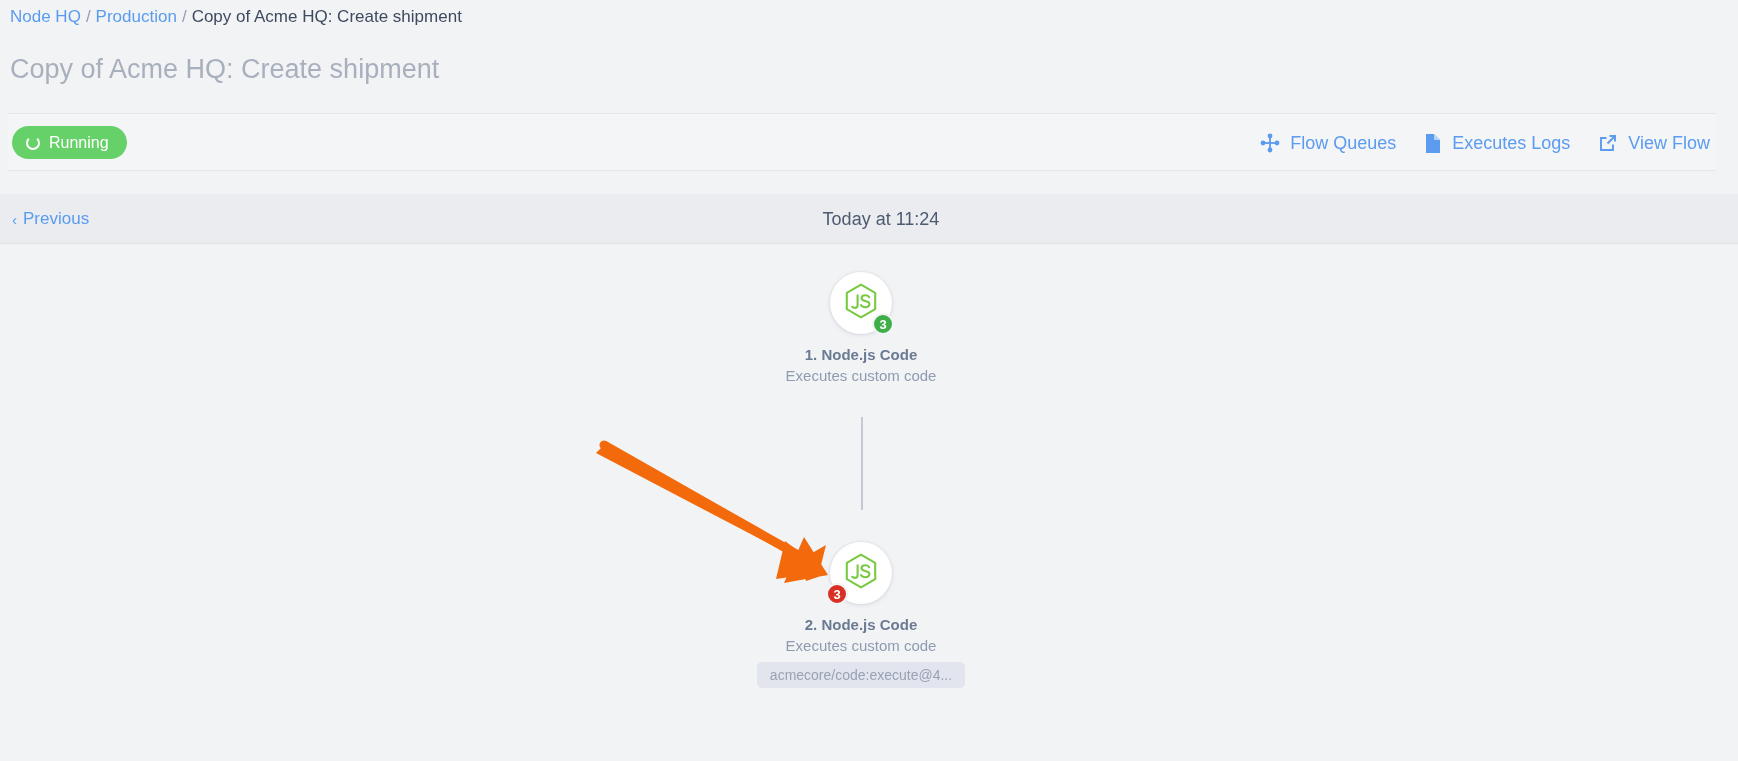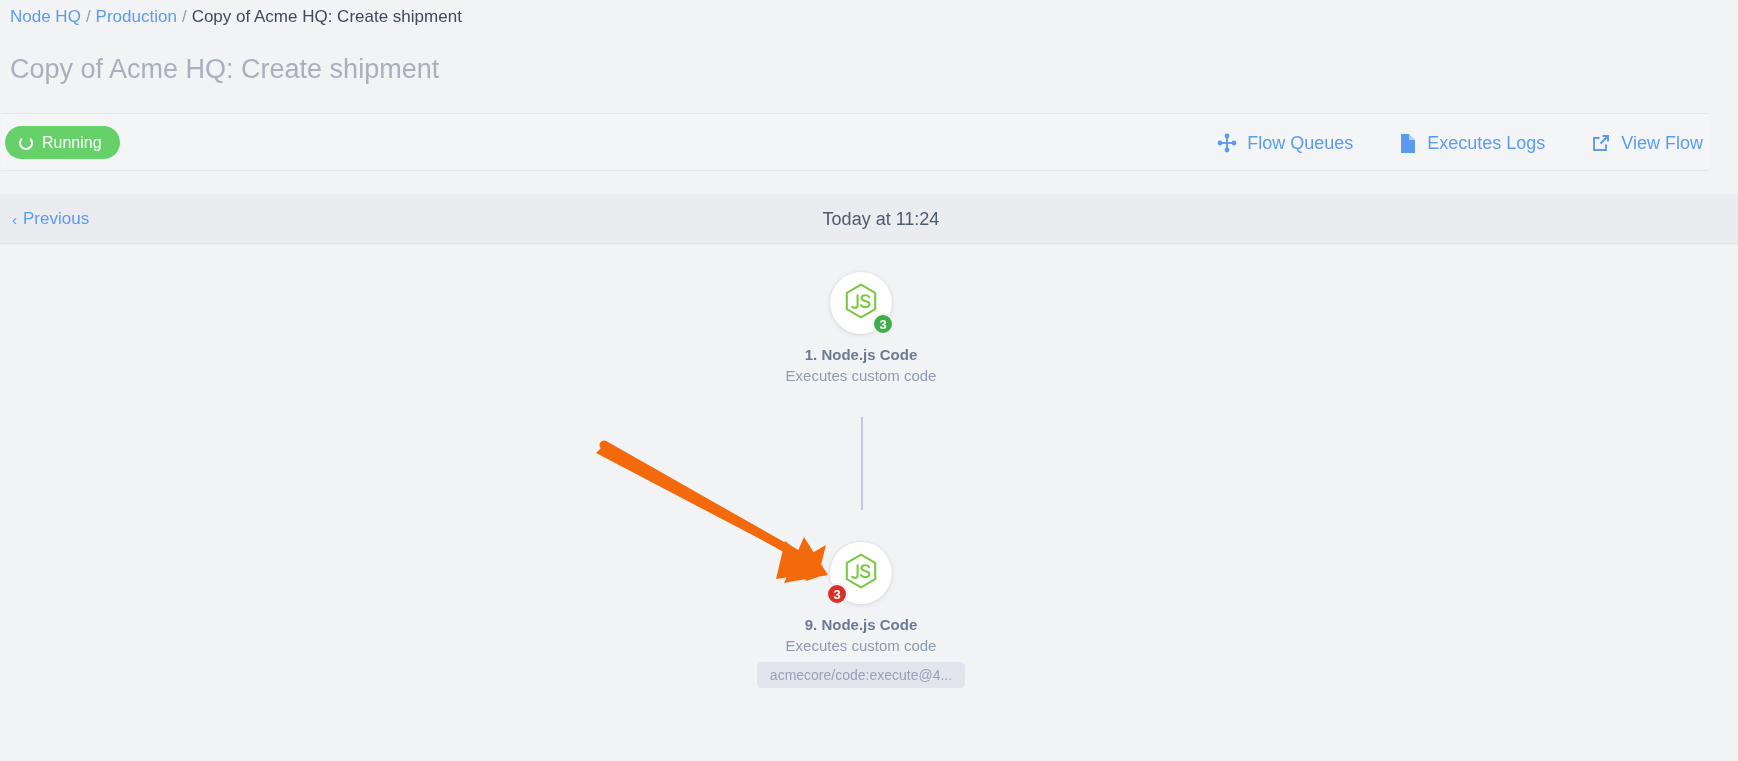--- a/index.html
+++ b/index.html
@@ -22,21 +22,21 @@
 
   
   .page-title {
     position: absolute; left: 10px; top: 52px;
     font-size: 27px; line-height: 34px;
     color: #a9b0bd; font-weight: 400; white-space: nowrap;
   }
 
   
   .toolbar {
-    position: absolute; left: 1px; top: 113px;
+    position: absolute; left: 8px; top: 113px;
     width: 1708px; height: 58px;
     border-top: 1px solid #e3e6ea;
     border-bottom: 1px solid #e3e6ea;
     background: #f4f5f7;
   }
   .status-badge {
     position: absolute; left: 4px; top: 12px;
     height: 33px; padding: 0 18px 0 14px;
     background: #67d169; border-radius: 17px;
     display: flex; align-items: center; gap: 9px;
@@ -44,21 +44,21 @@
     cursor: default;
   }
   .spinner-icon {
     width: 14px; height: 14px; border-radius: 50%;
     border: 2px solid #ffffff;
     border-top-color: transparent;
     display: inline-block;
   }
   .tool-actions {
     position: absolute; right: 6px; top: 0; height: 58px;
-    display: flex; align-items: center; gap: 46px;
+    display: flex; align-items: center; gap: 28px;
   }
   .tool-btn {
     display: flex; align-items: center; gap: 10px;
     color: #5b9bf0; font-size: 18px; white-space: nowrap;
     cursor: pointer; background: none; border: 0;
     font-family: inherit;
   }
   .tool-btn svg { display: block; }
 
   
@@ -230,21 +230,21 @@
     <div class="node-circle">
       <span>
         <svg width="34" height="37" viewBox="0 0 34 37" fill="none" stroke="#7ac943" stroke-width="2.1">
           <path d="M17 1.6 31.2 9.8v16.4L17 34.4 2.8 26.2V9.8z" stroke-linejoin="round"></path>
           <path d="M13.6 12.4v9.9c0 1.7-1.3 2.6-2.8 2.6-1.2 0-2-.4-2.6-1.1" stroke-linecap="round"></path>
           <path d="M25.2 14.2c-.7-1.2-2-1.9-3.9-1.9-2.3 0-3.8 1.1-3.8 2.9 0 3.9 7.9 1.9 7.9 5.9 0 1.9-1.6 3.1-4.1 3.1-2.2 0-3.6-.8-4.3-2.1" stroke-linecap="round"></path>
         </svg>
       </span>
       <span class="node-badge badge-err" style="right:auto;left:-4px;">3</span>
     </div>
-    <div class="node-title">9. Node.js Code</div>
+    <div class="node-title">2. Node.js Code</div>
     <div class="node-sub">Executes custom code</div>
     <div class="node-pill">acmecore/code:execute@4...</div>
   </div>
 
   <svg class="annotation-arrow" viewBox="0 0 1738 516">
     <path d="M604 200 L 800 315 L 826 300 L 818 332 L 806 336 L 800 315 L 596 208 Z" fill="#f26a0b"></path>
     <path d="M604 200 L 812 318" stroke="#f26a0b" stroke-width="9" stroke-linecap="round"></path>
     <path d="M785 296 L 826 327 L 776 334 Z" fill="#f26a0b"></path>
     <path d="M804 292 L 828 330 L 784 338 Z" fill="#f26a0b"></path>
   </svg>

